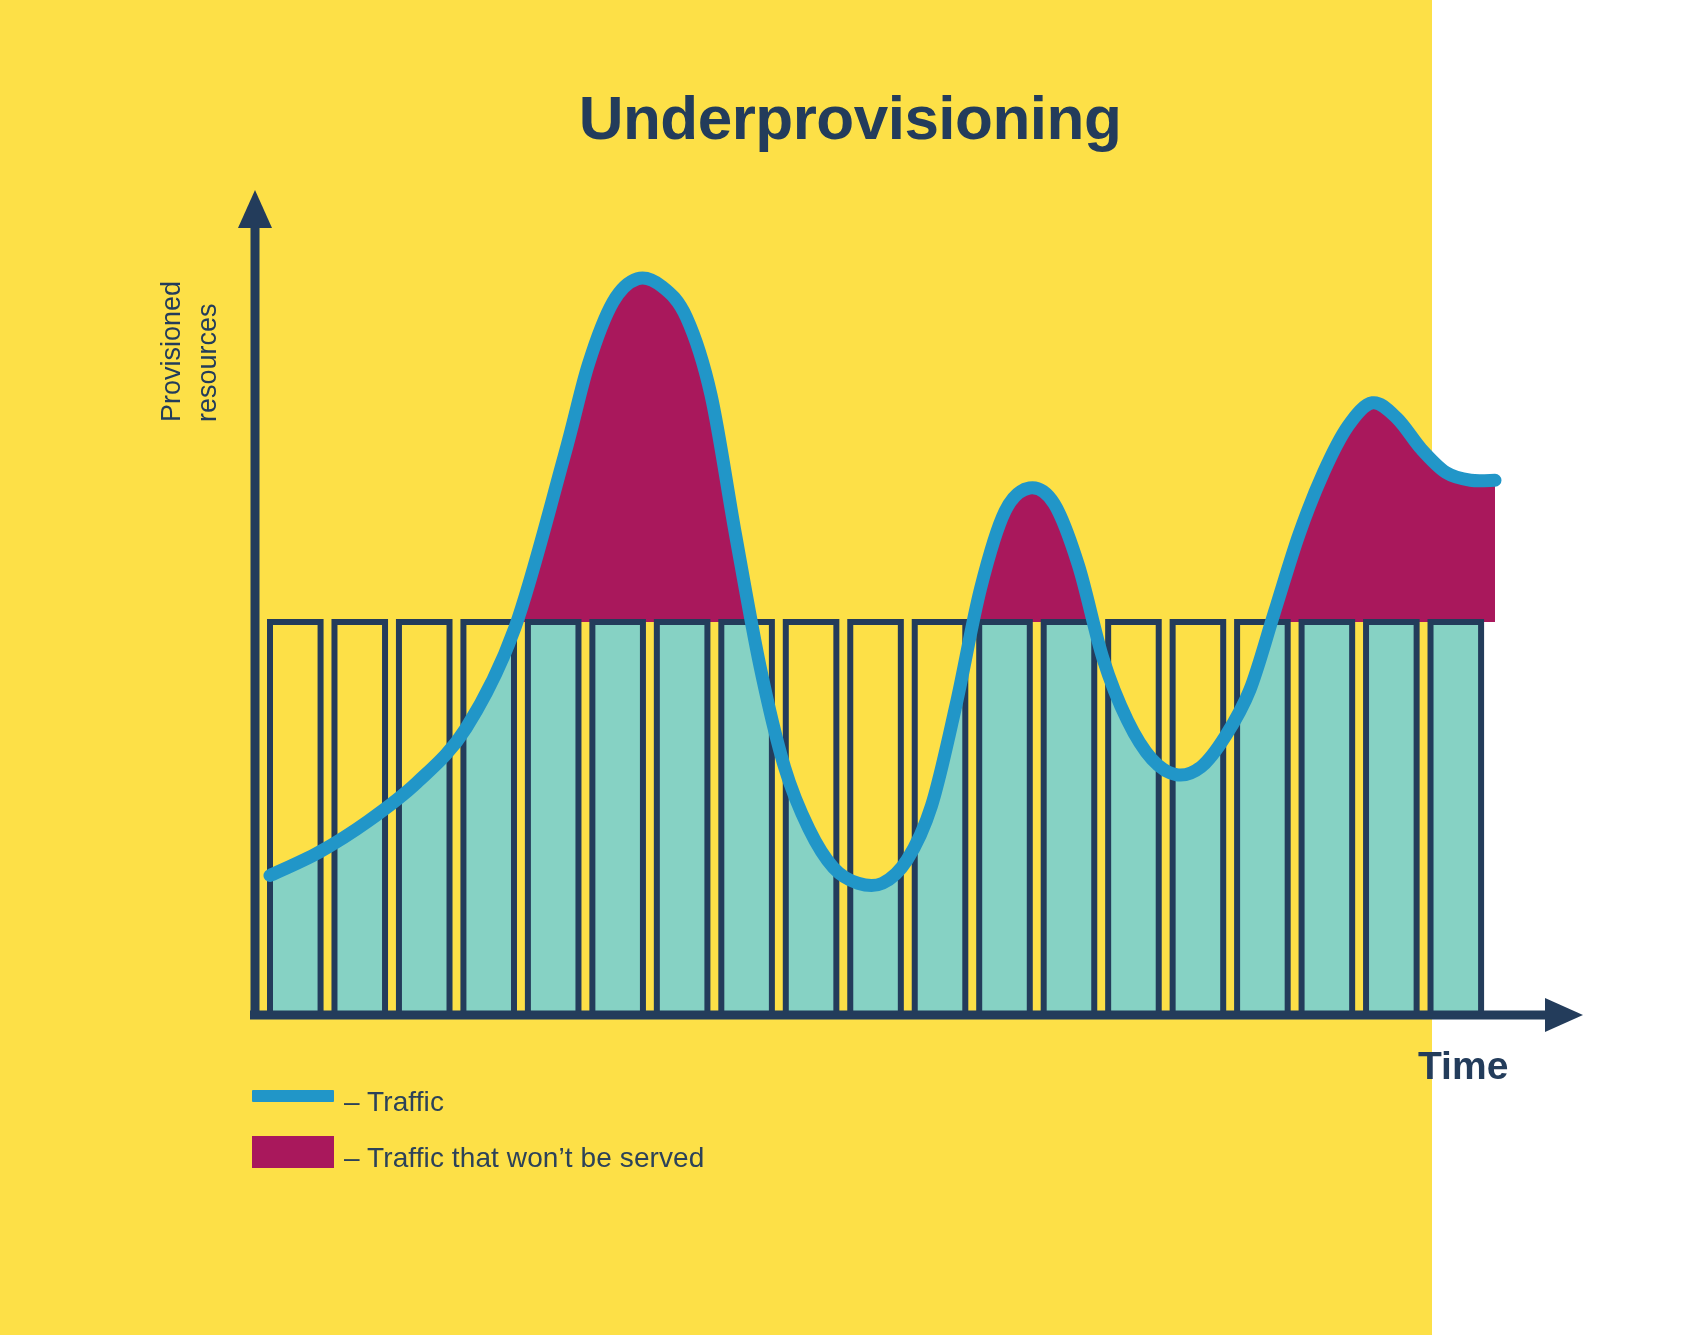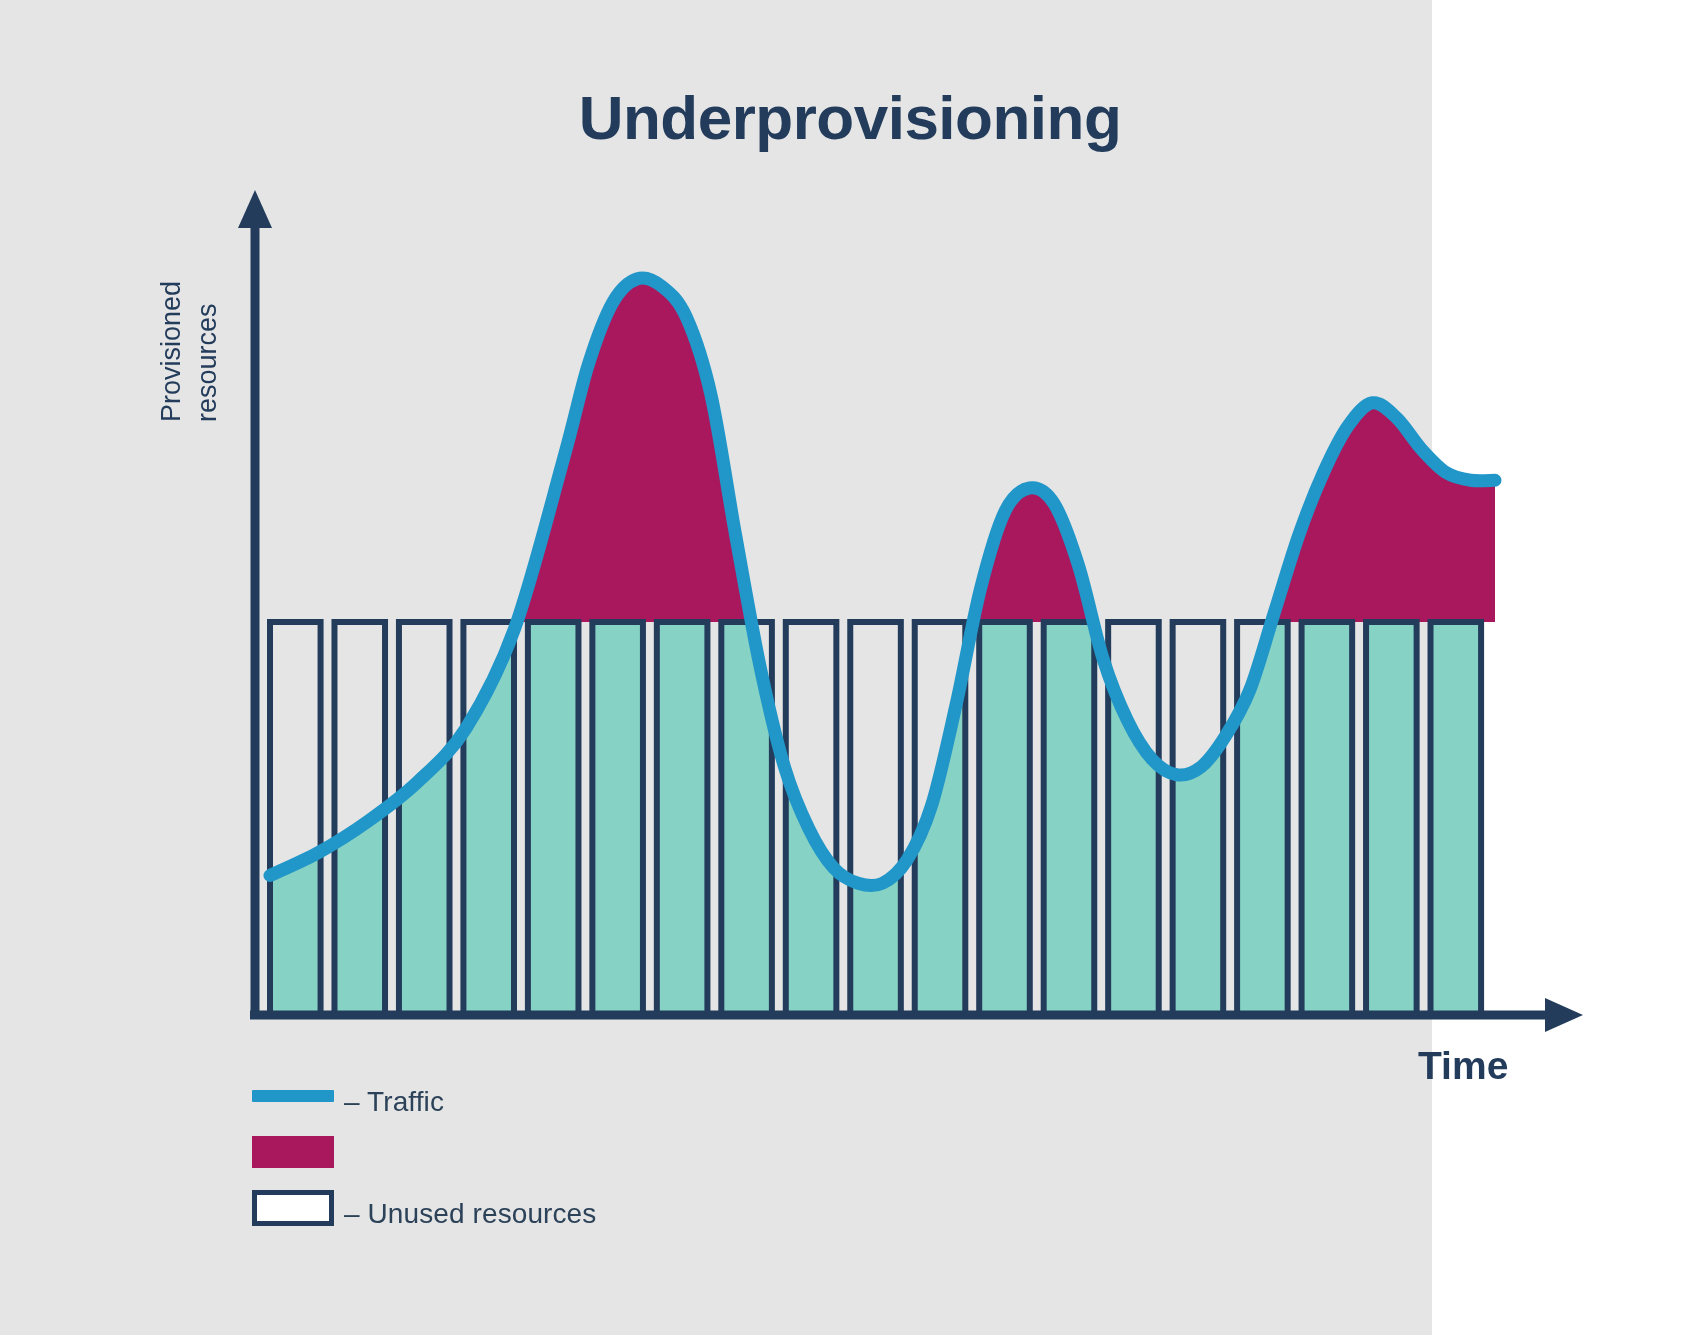--- a/index.html
+++ b/index.html
@@ -11,21 +11,21 @@
     width: 1700px;
     height: 1335px;
     font-family: "Liberation Sans", sans-serif;
     color: #243c5c;
     overflow: hidden;
   }
   #figure {
     position: relative;
     width: 1432px;
     height: 1335px;
-    background: #e5e5e5;
+    background: #fde047;
   }
   .chart-title {
     position: absolute;
     top: 82px;
     left: 0;
     width: 1700px;
     text-align: center;
     font-size: 62px;
     font-weight: bold;
     letter-spacing: -0.5px;
@@ -186,20 +186,17 @@
 
   <div class="x-axis-label">Time</div>
 
   <div class="legend">
     <div class="legend-row">
       <div class="swatch line"></div>
       <div class="legend-text">– Traffic</div>
     </div>
     <div class="legend-row">
       <div class="swatch fill-magenta"></div>
-    </div>
-    <div class="legend-row">
-      <div class="swatch outline"></div>
-      <div class="legend-text">– Unused resources</div>
+      <div class="legend-text">– Traffic that won’t be served</div>
     </div>
   </div>
 
 </div>
 
 </body></html>

